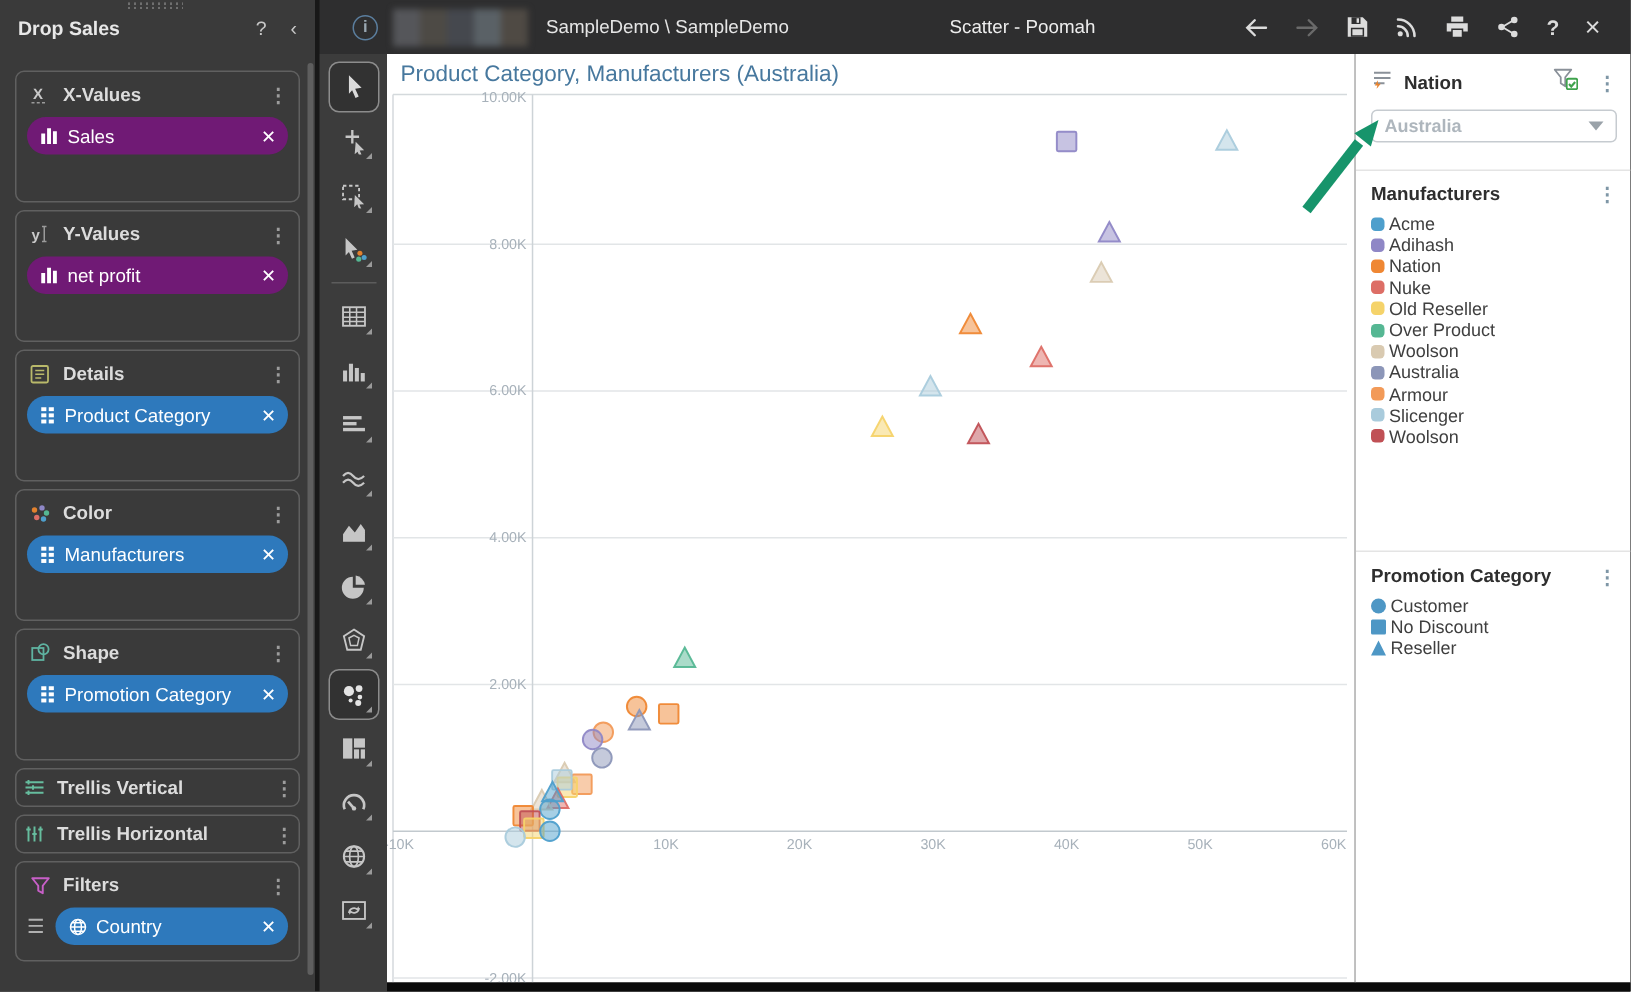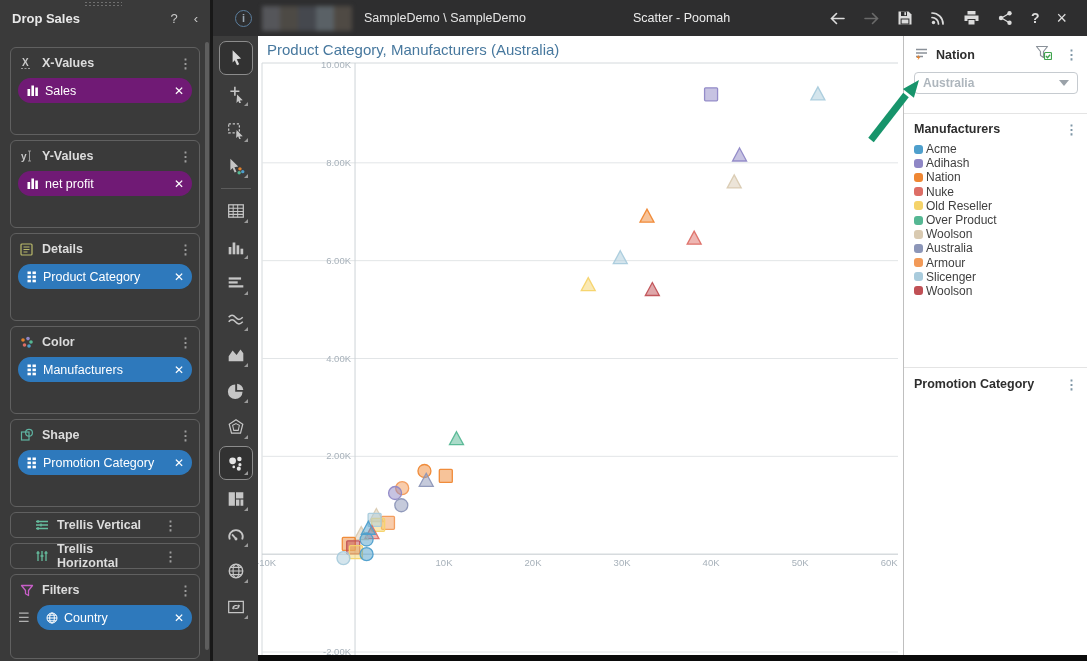--- a/index.html
+++ b/index.html
@@ -32,22 +32,22 @@
                background-image:radial-gradient(#6F6F6F 1px, transparent 1px);
                background-size:4px 3px; }
   .lp-title { color:#E8E8E8; font-size:13px; font-weight:bold; }
   .lp-header-icons { margin-left:auto; display:flex; gap:16px; color:#C9C9C9; font-size:13px; }
   .lp-scroll { position:absolute; right:1px; top:42px; width:4px; height:608px;
                background:#5E5E5E; border-radius:2px; }
   .cards { padding:11px 10px 0 10px; }
   .card { border:1px solid #606060; border-radius:6px; margin-bottom:5px;
           padding:5px 7px; position:relative; }
   .card.tall { height:88px; }
-  .card.slim { height:26px; padding:2px 22px; }
-  .card.filters { height:85px; }
+  .card.slim { height:26px; padding:2px 3px; }
+  .card.filters { height:67px; }
   .card-header { display:flex; align-items:center; gap:7px; height:20px;
                  color:#DCDCDC; font-size:12.5px; font-weight:bold; }
   .card-icon { width:17px; display:flex; justify-content:center; flex:0 0 auto; }
   .kebab { margin-left:auto; color:#9C9C9C; font-size:13px; font-weight:bold;
            line-height:1; letter-spacing:0; cursor:default; }
   .pill { display:flex; align-items:center; gap:6px; height:25px; border-radius:13px;
           padding:0 8px 0 9px; color:#FFF; font-size:12.5px; margin-top:5px; }
   .pill.measure { background:#701a75; }
   .pill.dimension { background:#2E79BC; }
   .pill .pill-close { margin-left:auto; font-size:12px; cursor:default; }
@@ -625,20 +625,34 @@
           <span>Woolson</span>
         </div>
       </div>
   </div>
 
   <div class="rp-promo">
     <div class="rp-header-row">
       <span class="rp-title">Promotion Category</span>
       <span class="rp-kebab" style="margin-left:auto">⋮</span>
     </div>
+    <div class="legend-list" id="promotion-list">
+        <div class="legend-row">
+          <span class="sw circle" style="background: rgb(78, 151, 197);"></span>
+          <span>Customer</span>
+        </div>
+        <div class="legend-row">
+          <span class="sw square" style="background: rgb(78, 151, 197);"></span>
+          <span>No Discount</span>
+        </div>
+        <div class="legend-row">
+          <span class="sw triangle" style="color: rgb(78, 151, 197);"></span>
+          <span>Reseller</span>
+        </div>
+      </div>
   </div>
 </div>
 
 <svg class="arrow-overlay" width="80" height="80" viewBox="0 0 80 80">
   <line x1="16" y1="72" x2="51" y2="27" stroke="#17946B" stroke-width="7"></line>
   <polygon points="64,12 58.9,29.7 47.9,20.9" fill="#17946B"></polygon>
 </svg>
 
 <div class="bottom-strip"></div>
 

